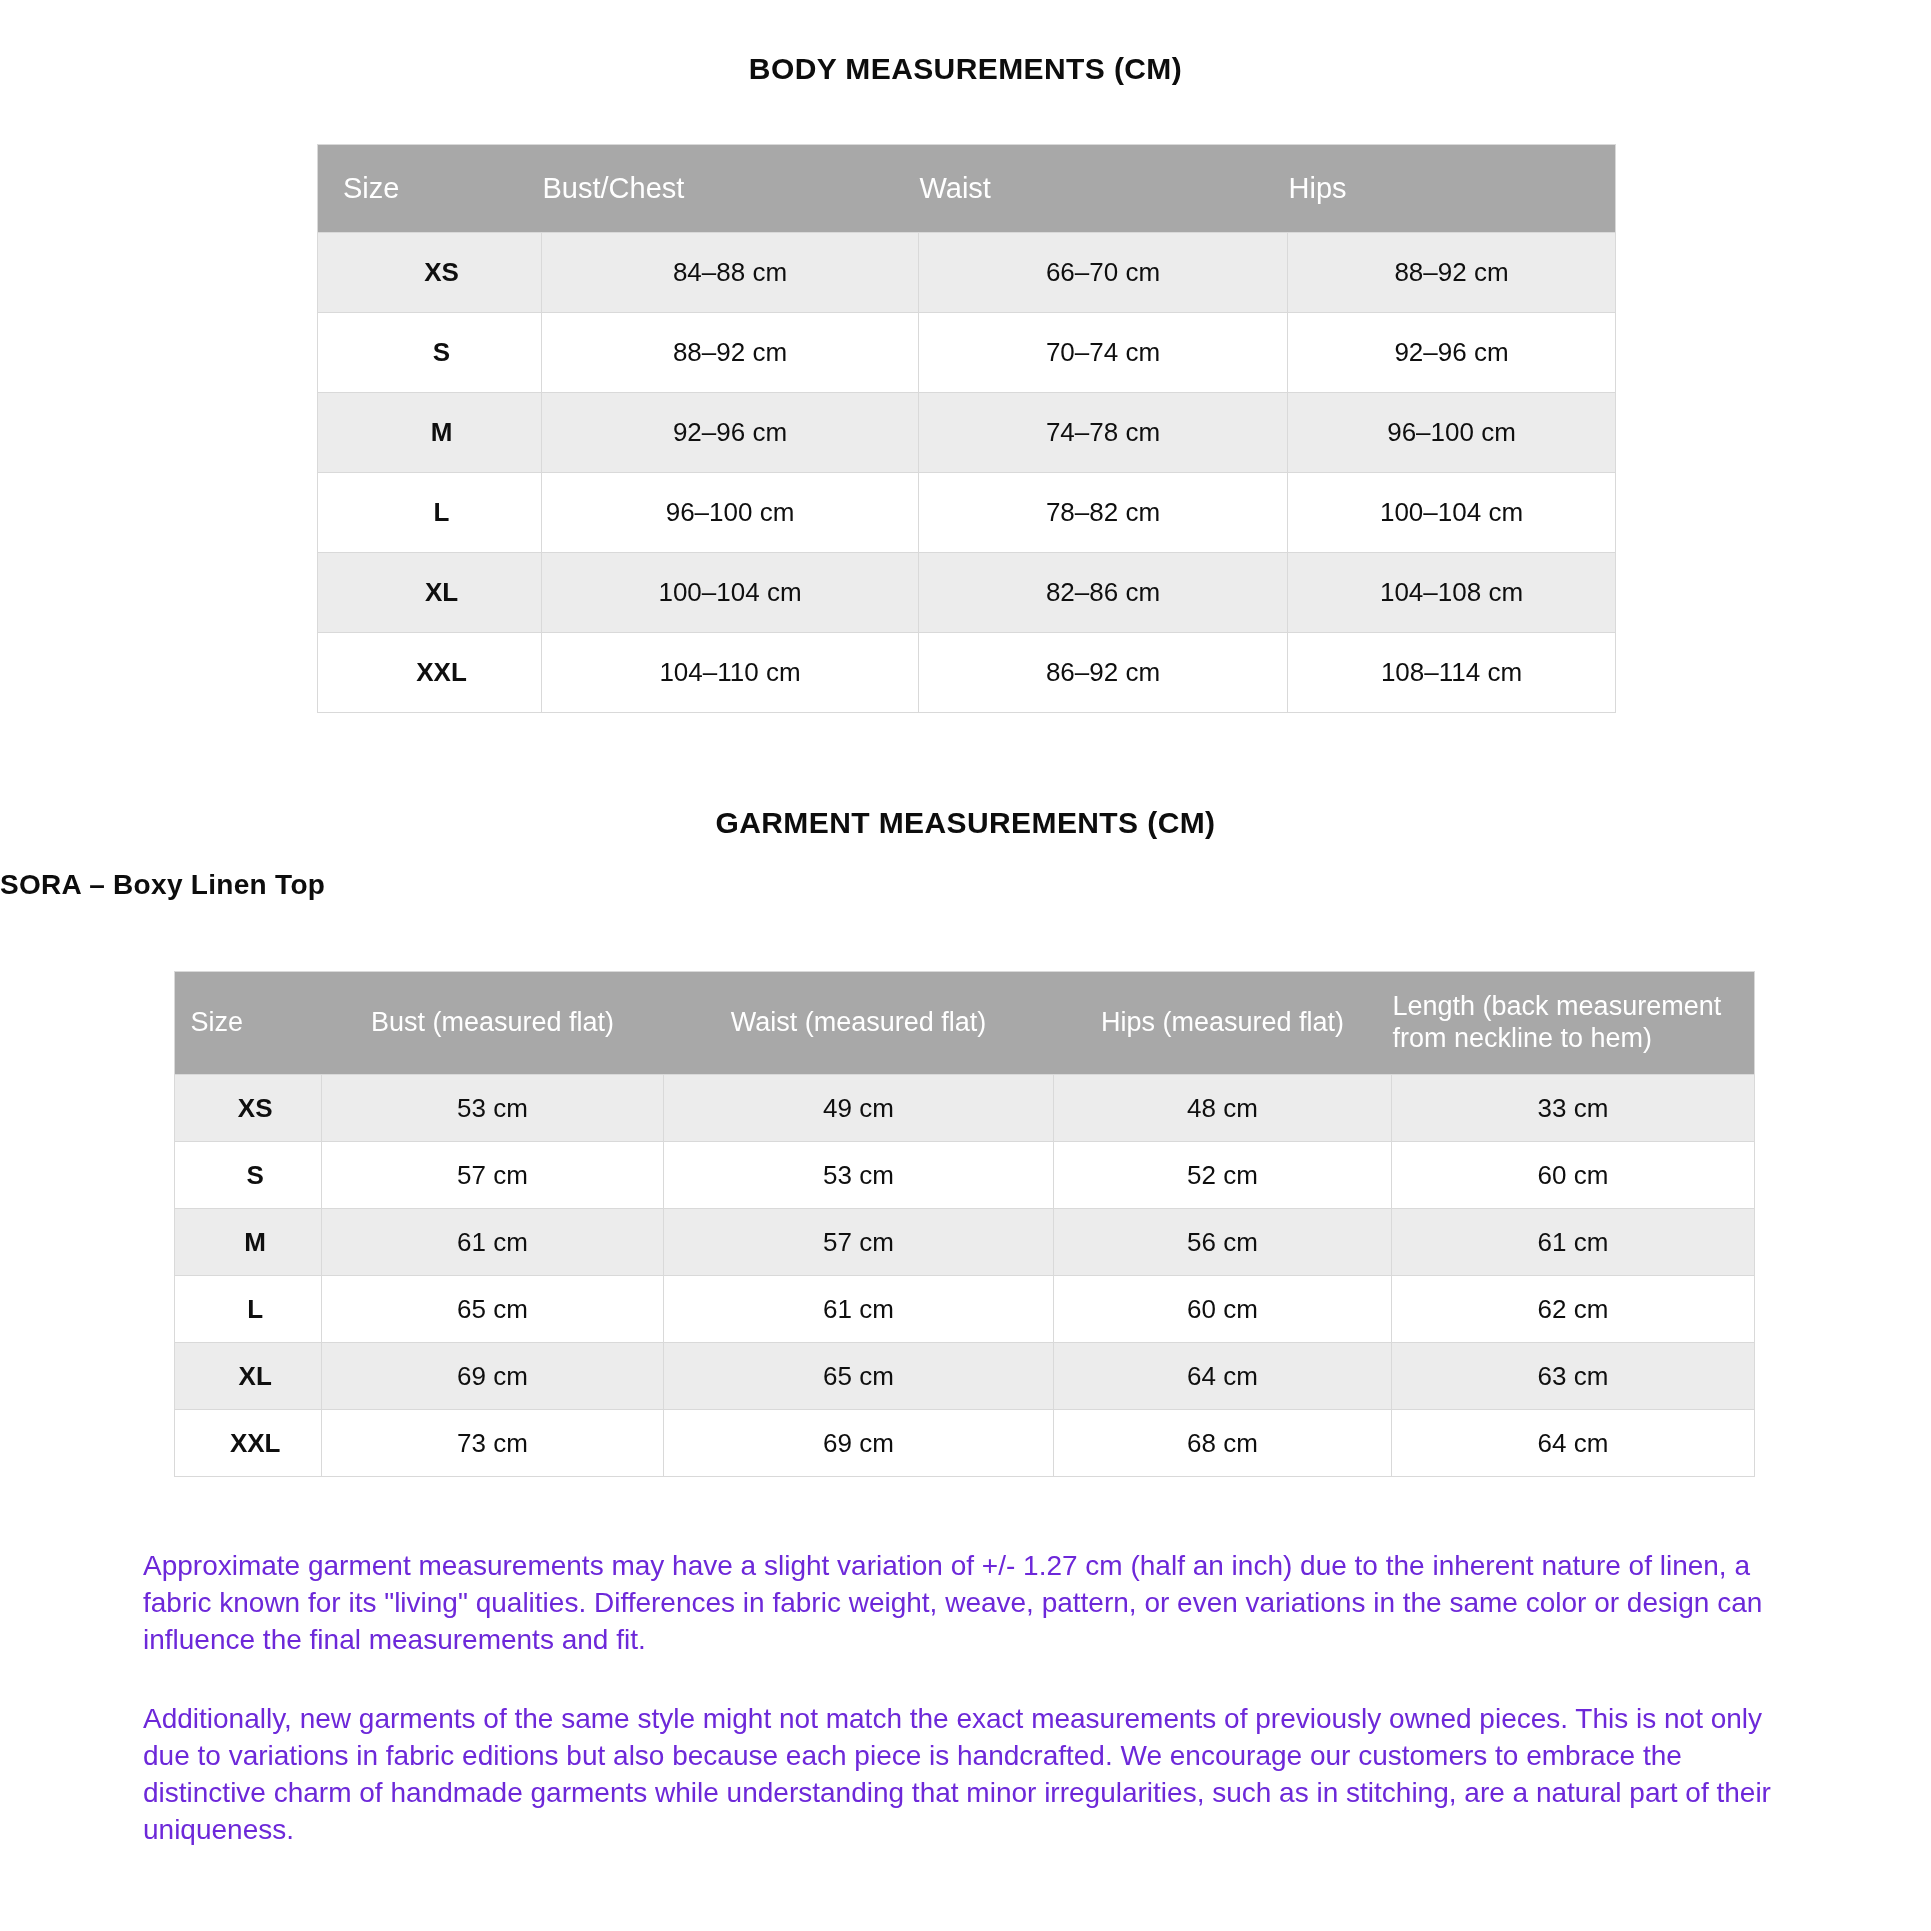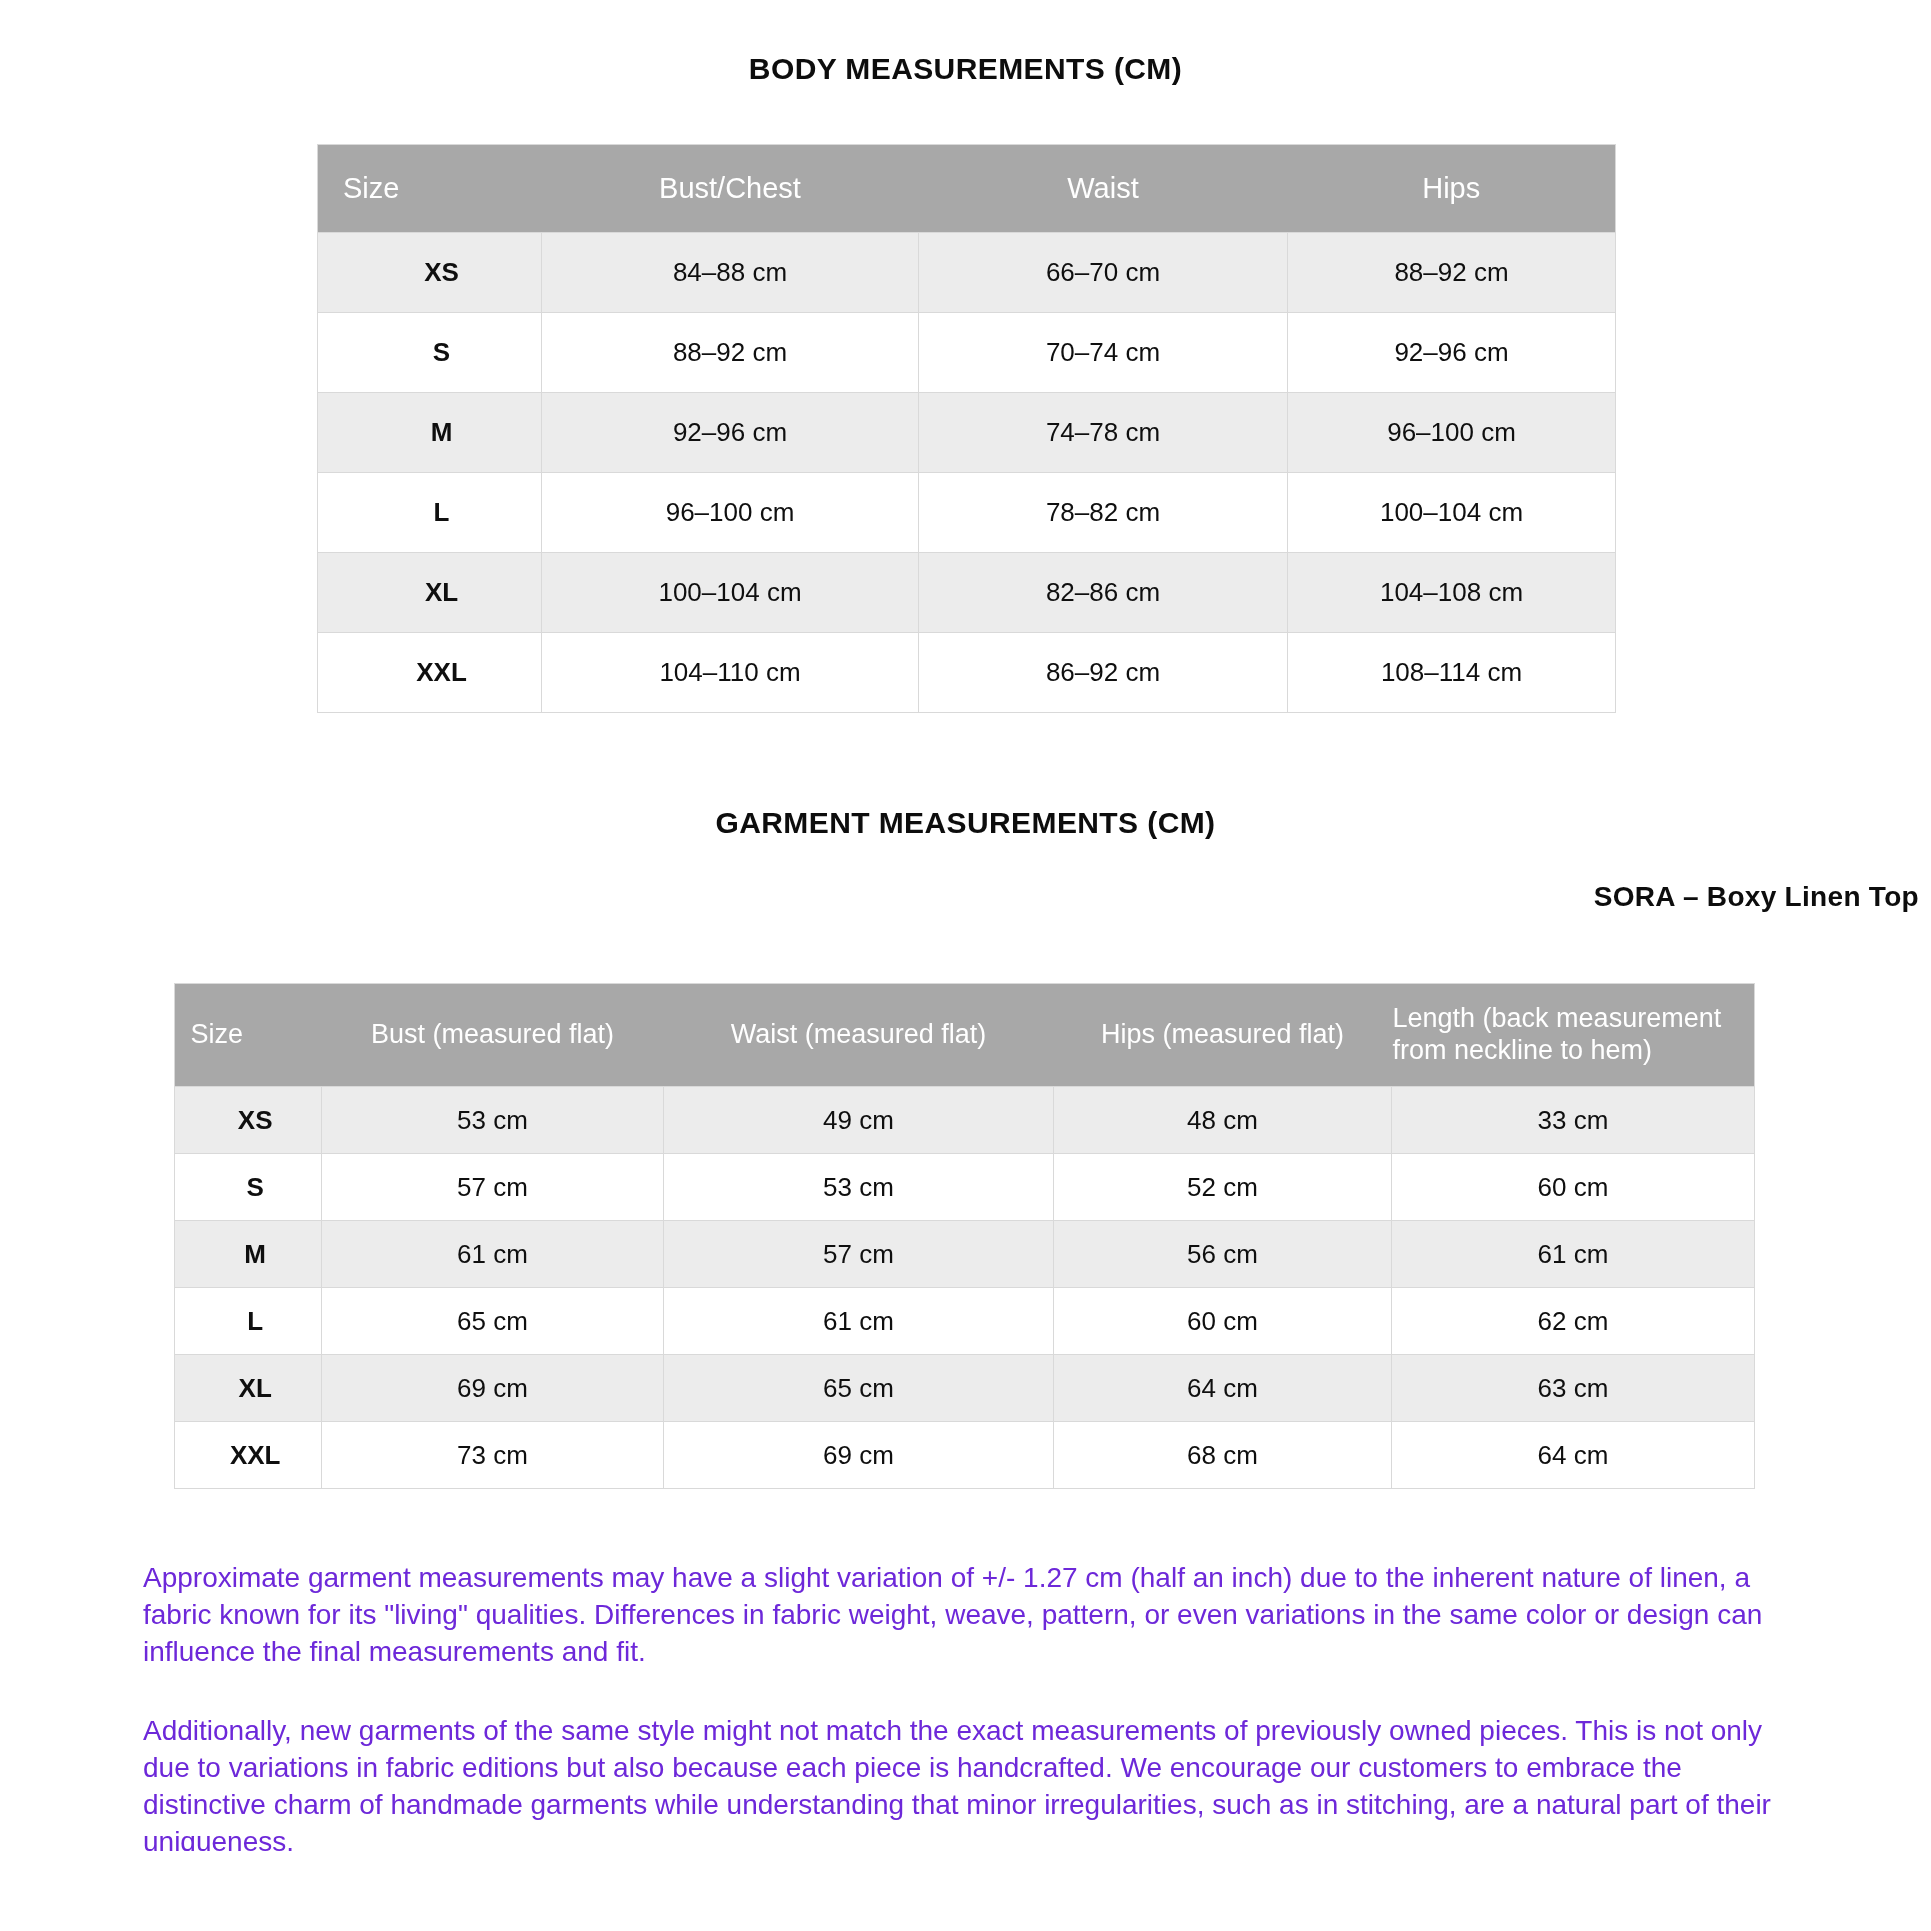--- a/index.html
+++ b/index.html
@@ -23,25 +23,25 @@
     font-weight: 700;
     letter-spacing: 0.4px;
     margin: 0;
     padding-top: 52px;
     color: #0d0d0d;
   }
   .section-title {
     padding-top: 93px;
   }
   .doc-subtitle {
-    text-align: right;
+    text-align: left;
     font-size: 28px;
     font-weight: 700;
     letter-spacing: 0.3px;
-    margin: 12px;
+    margin: 0;
     padding-top: 29px;
     color: #0d0d0d;
   }
   table.table {
     border-collapse: collapse;
     table-layout: fixed;
     border: 1.9px solid var(--border, #d9d9d9);
   }
   table.table th {
     background: var(--header-bg, #a8a8a8);
@@ -64,21 +64,21 @@
     font-weight: 700;
   }
   
   #body-table {
     margin: 58px 0 0 317px;
     width: 1298px;
   }
   #body-table th {
     height: 85px;
     font-size: 29px;
-    text-align: center;
+    text-align: left;
   }
   #body-table th:first-child {
     text-align: left;
     padding-left: 25px;
   }
   #body-table td {
     height: 77px;
     font-size: 26px;
   }
   #body-table td.size-cell { padding-left: 25px; }

